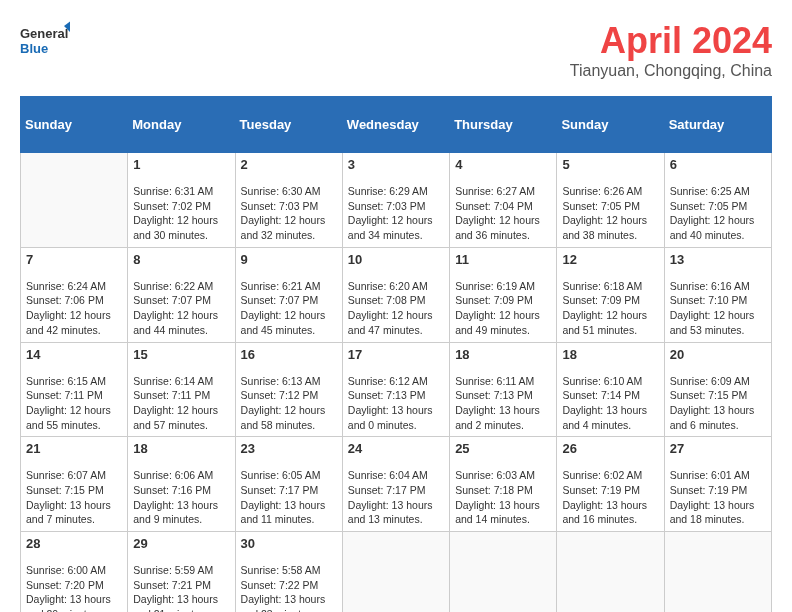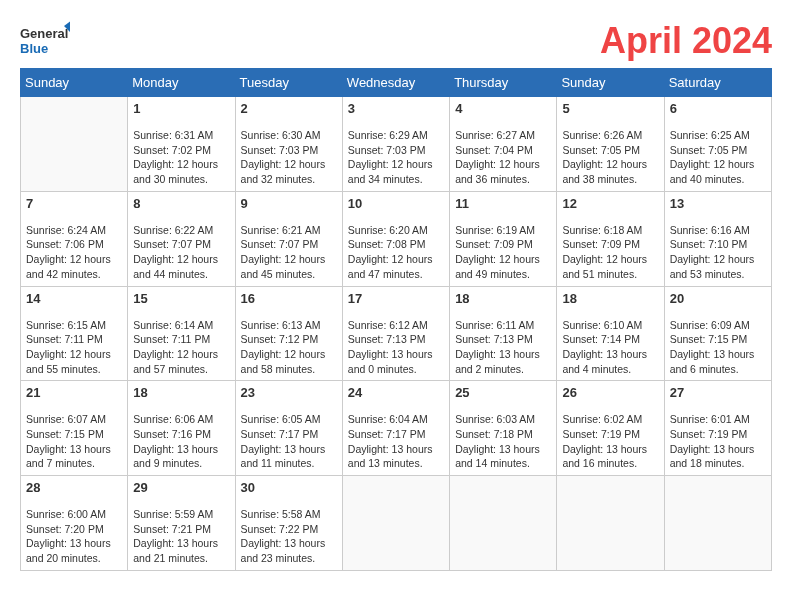--- a/index.html
+++ b/index.html
@@ -7,21 +7,21 @@
       font-family: Arial, sans-serif;
       background: #fff;
       width: 792px;
       min-height: 612px;
       padding: 20px;
     }
     .header-section {
       display: flex;
       justify-content: space-between;
       align-items: flex-start;
-      margin-bottom: 6px;
+      margin-bottom: 16px;
     }
     .logo {
       display: flex;
       align-items: center;
       gap: 4px;
     }
     .title-block {
       text-align: right;
     }
     .month-title {
@@ -34,24 +34,24 @@
       color: #555;
     }
     table {
       width: 100%;
       border-collapse: collapse;
       font-size: 11px;
     }
     thead tr th {
       background-color: #2a6db5;
       color: white;
-      padding: 6px 4px;
+      padding: 20px 4px;
       text-align: left;
       font-size: 13px;
-      font-weight: normal;
+      font-weight: bold;
       border: 1px solid #2a6db5;
     }
     tbody tr td {
       border: 1px solid #ccc;
       vertical-align: top;
       padding: 4px 5px;
       height: 80px;
       width: 107px;
       color: #333;
     }
@@ -76,20 +76,21 @@
 <div class="header-section">
   <div class="logo">
   <svg width="50" height="40" viewBox="0 0 50 40">
     <text x="0" y="18" font-size="13" font-weight="bold" fill="#333" font-family="Arial">General</text>
     <text x="0" y="33" font-size="13" font-weight="bold" fill="#1a6bb5" font-family="Arial">Blue</text>
     <polygon points="44,6 52,0 52,14" fill="#1a6bb5"></polygon>
   </svg>
 </div>
   <div class="title-block">
     <div class="month-title">April 2024</div>
+    <div class="subtitle">Tianyuan, Chongqing, China</div>
   </div>
 </div>
 
 <table>
   <thead>
     <tr id="thead-row">
         <th>Sunday</th>
         <th>Monday</th>
         <th>Tuesday</th>
         <th>Wednesday</th>

